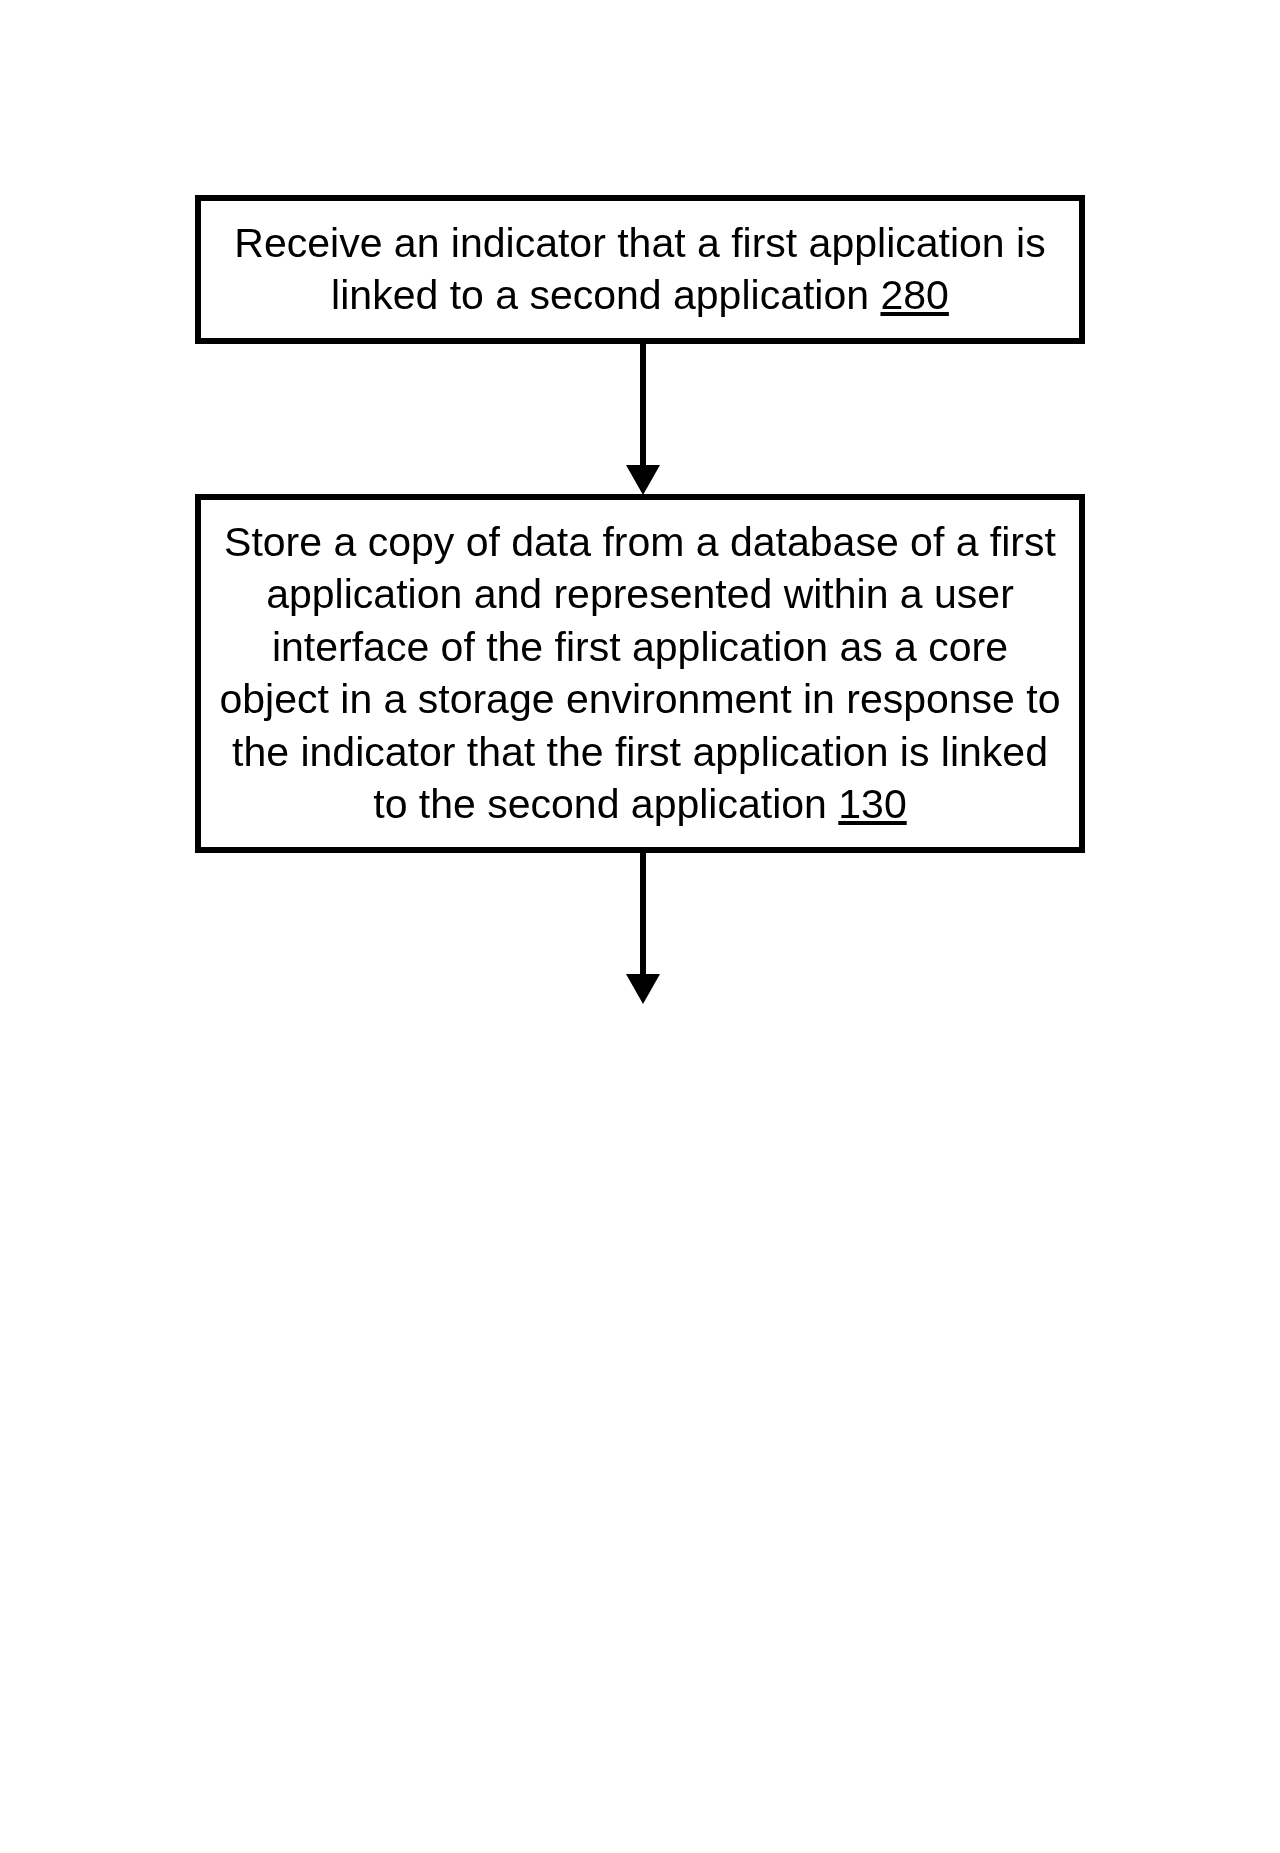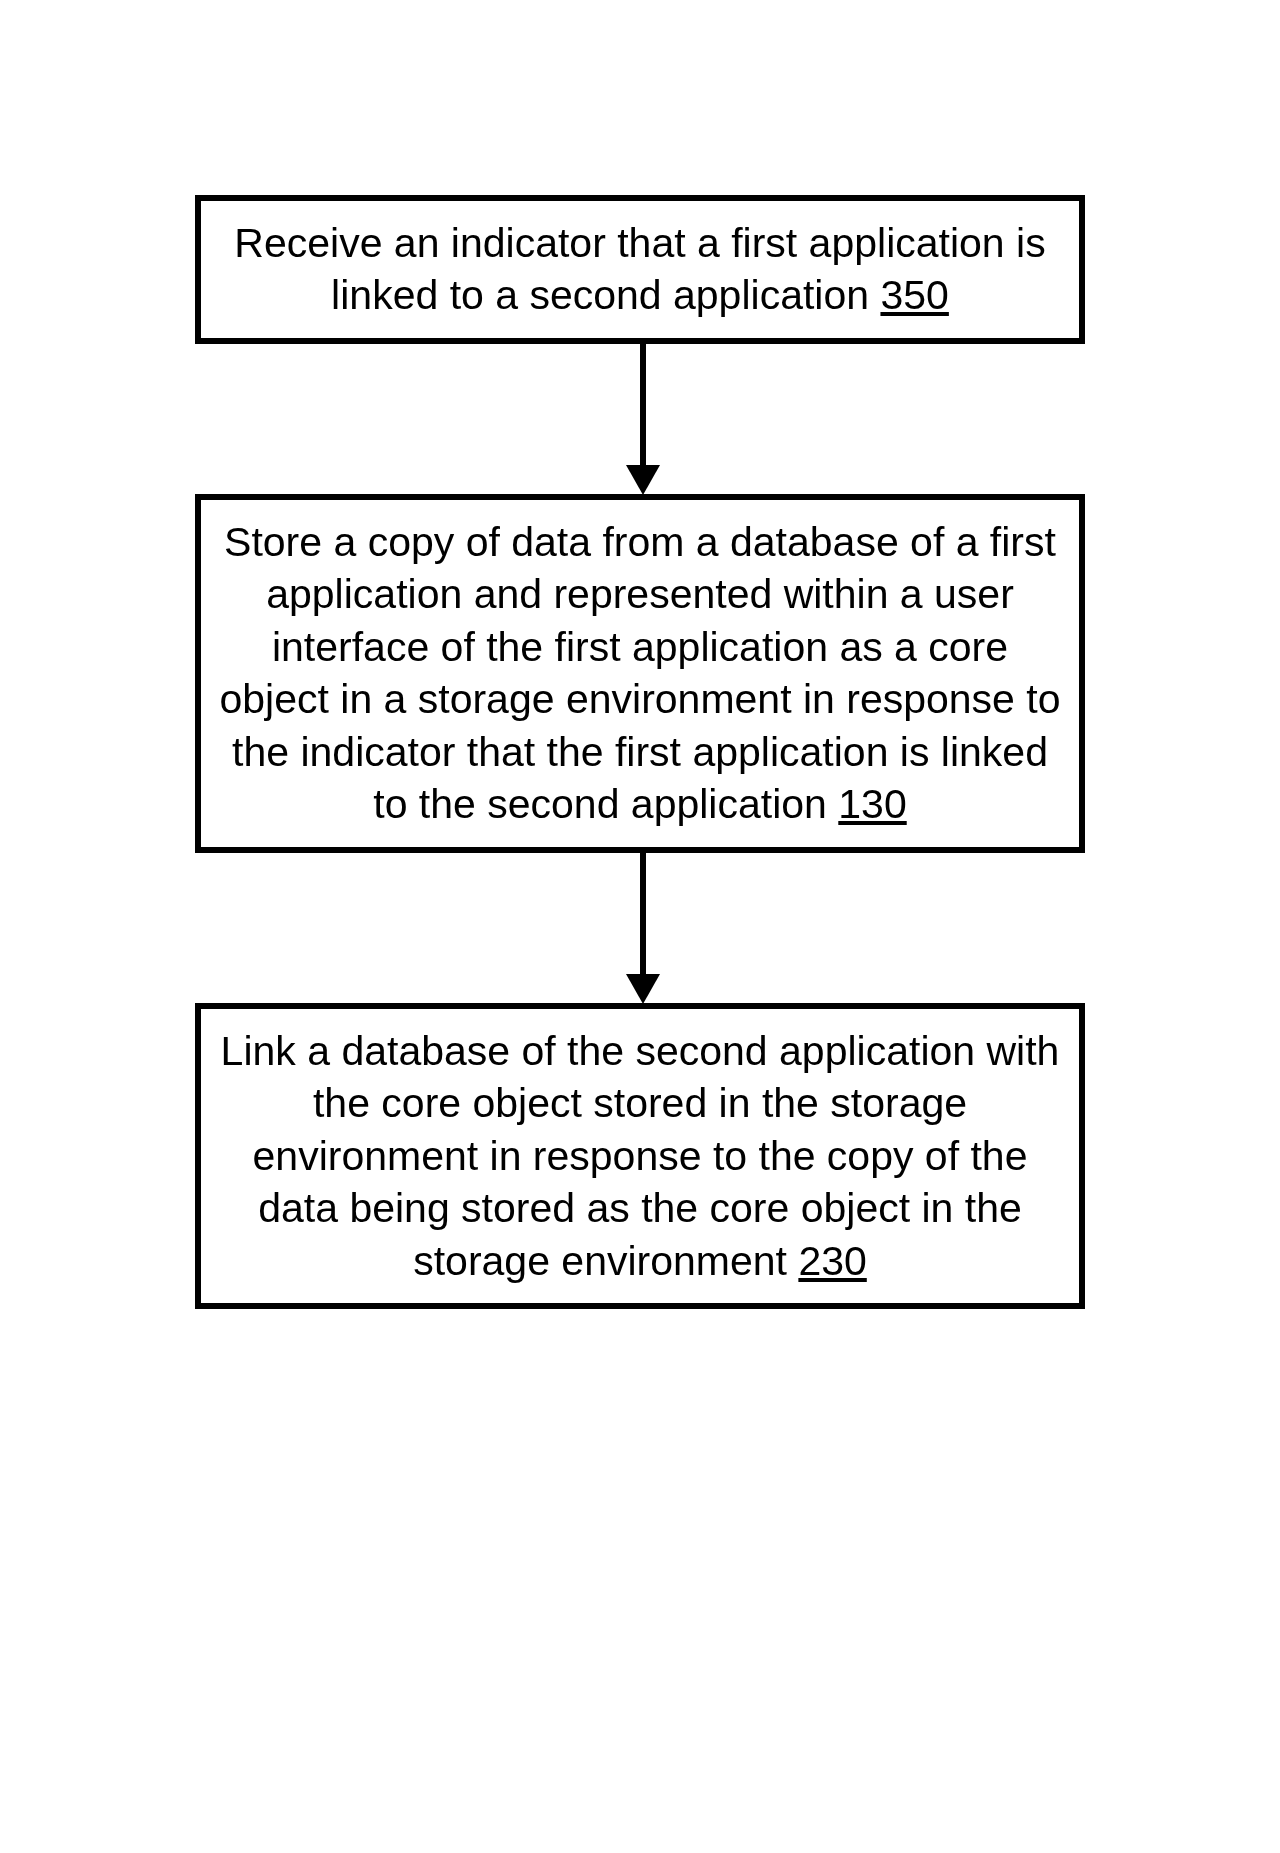--- a/index.html
+++ b/index.html
@@ -63,36 +63,32 @@
       border-top: 30px solid #000000;
     }
   </style>
 </head>
 <body>
 
 <div class="flowchart">
 
   <div class="box">
     <span>Receive an indicator that a first application is linked to a second application</span>
-    <span class="ref-num">350</span>
+    <span class="ref-num">280</span>
   </div>
 
   <div class="arrow-container">
     <div class="arrow-shaft"></div>
     <div class="arrow-head"></div>
   </div>
 
   <div class="box">
     <span>Store a copy of data from a database of a first application and represented within a user interface of the first application as a core object in a storage environment in response to the indicator that the first application is linked to the second application</span>
     <span class="ref-num">130</span>
   </div>
 
   <div class="arrow-container">
     <div class="arrow-shaft"></div>
     <div class="arrow-head"></div>
   </div>
 
-  <div class="box">
-    <span>Link a database of the second application with the core object stored in the storage environment in response to the copy of the data being stored as the core object in the storage environment</span>
-    <span class="ref-num">230</span>
-  </div>
 
 </div>
 
 </body></html>

